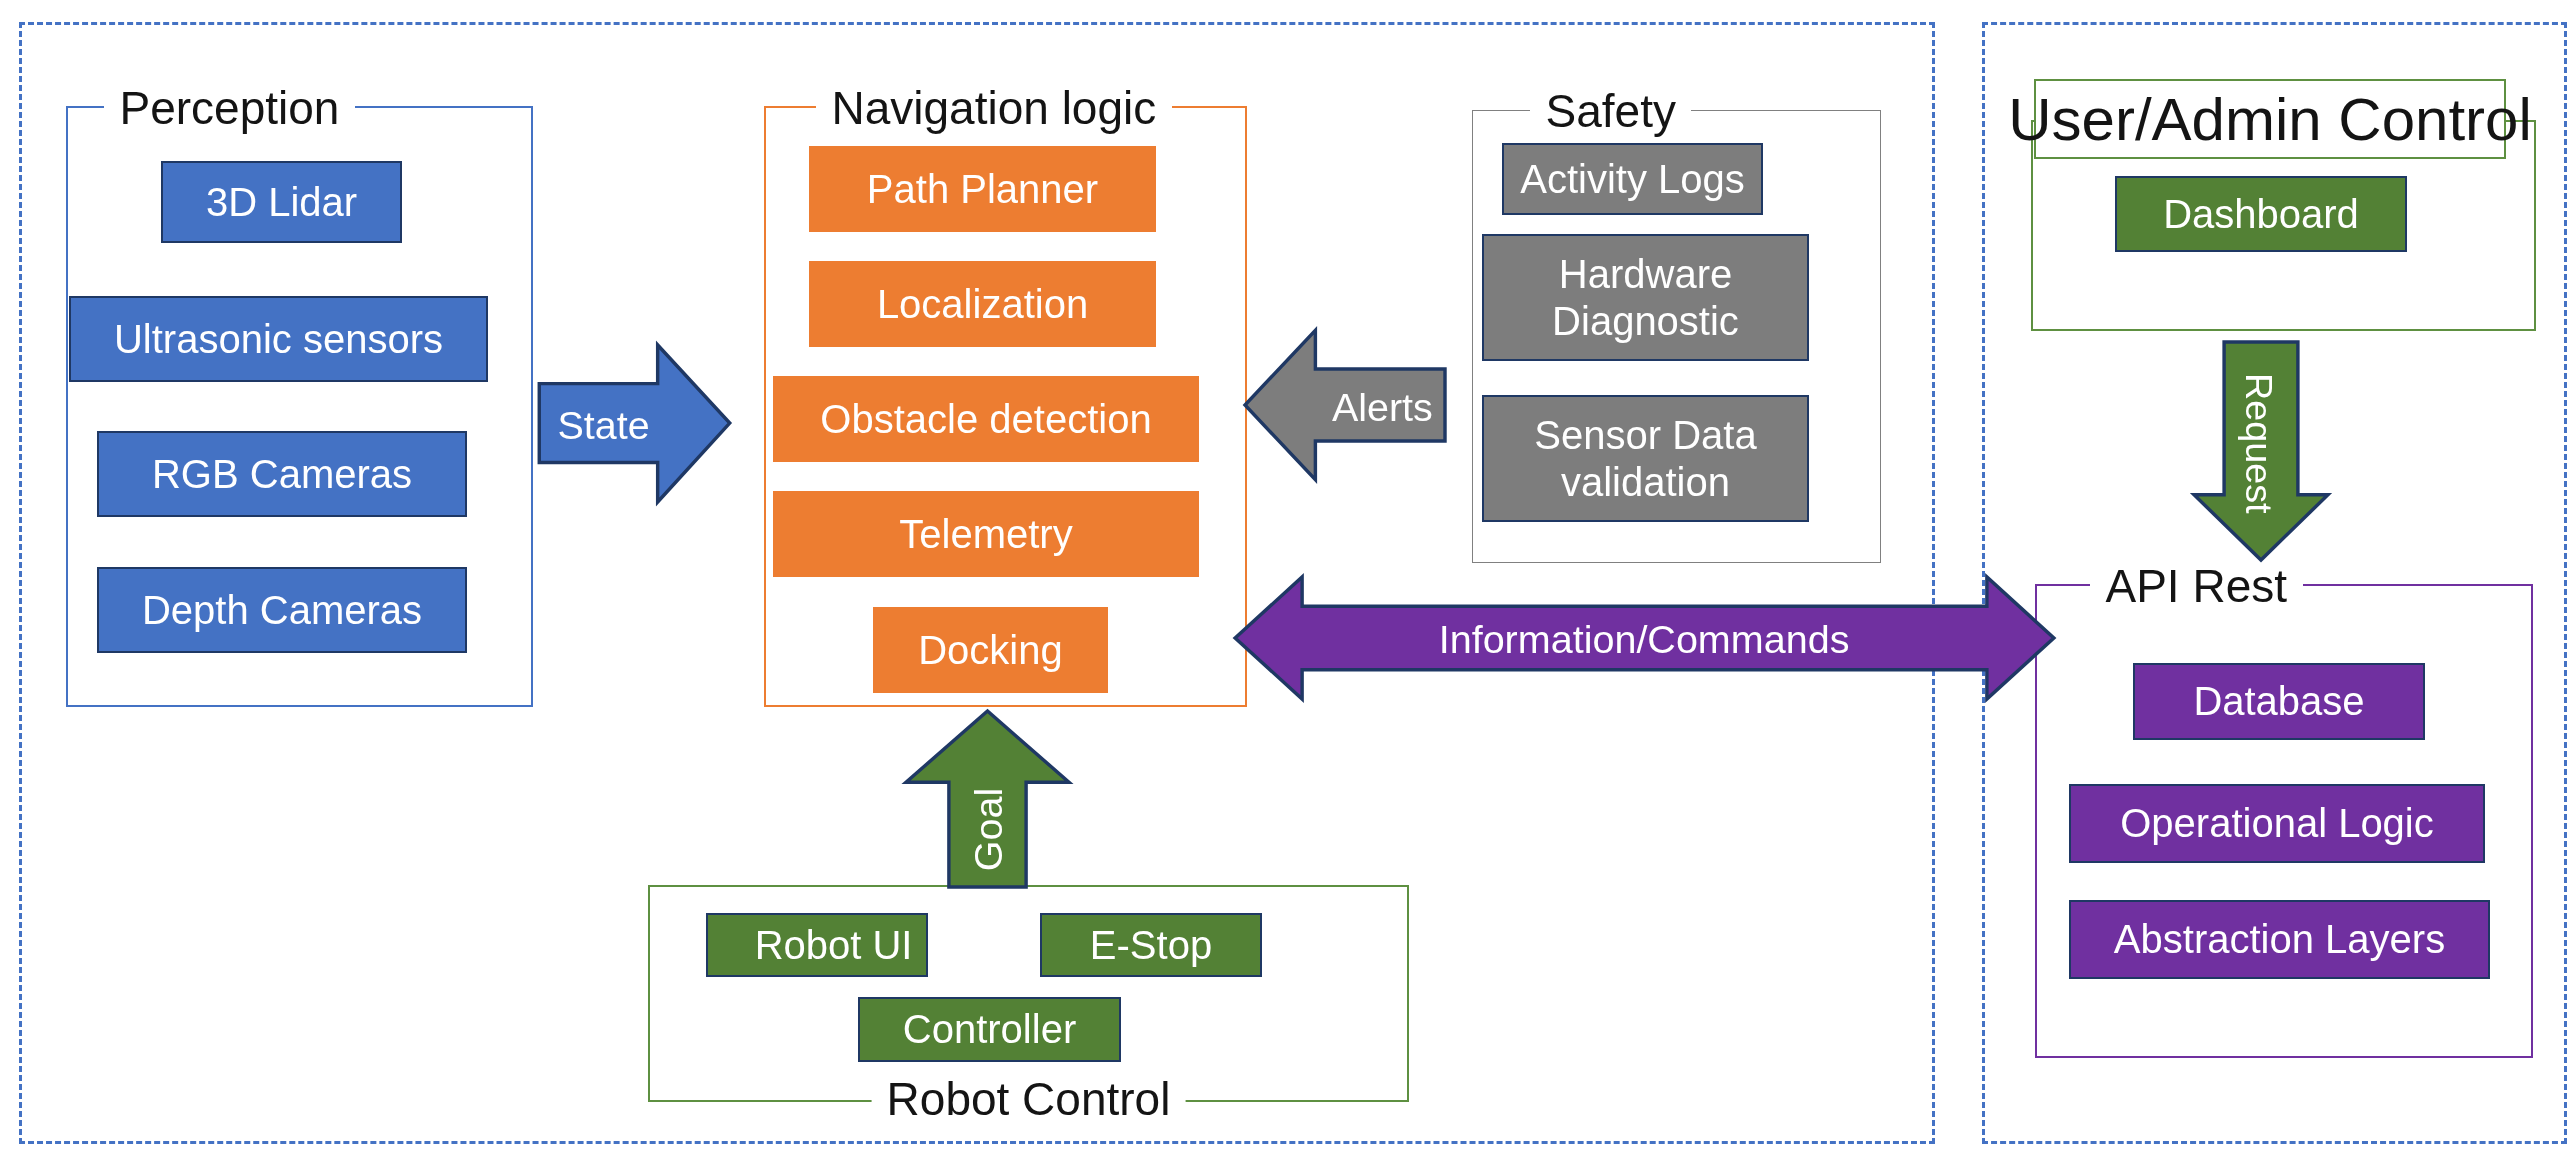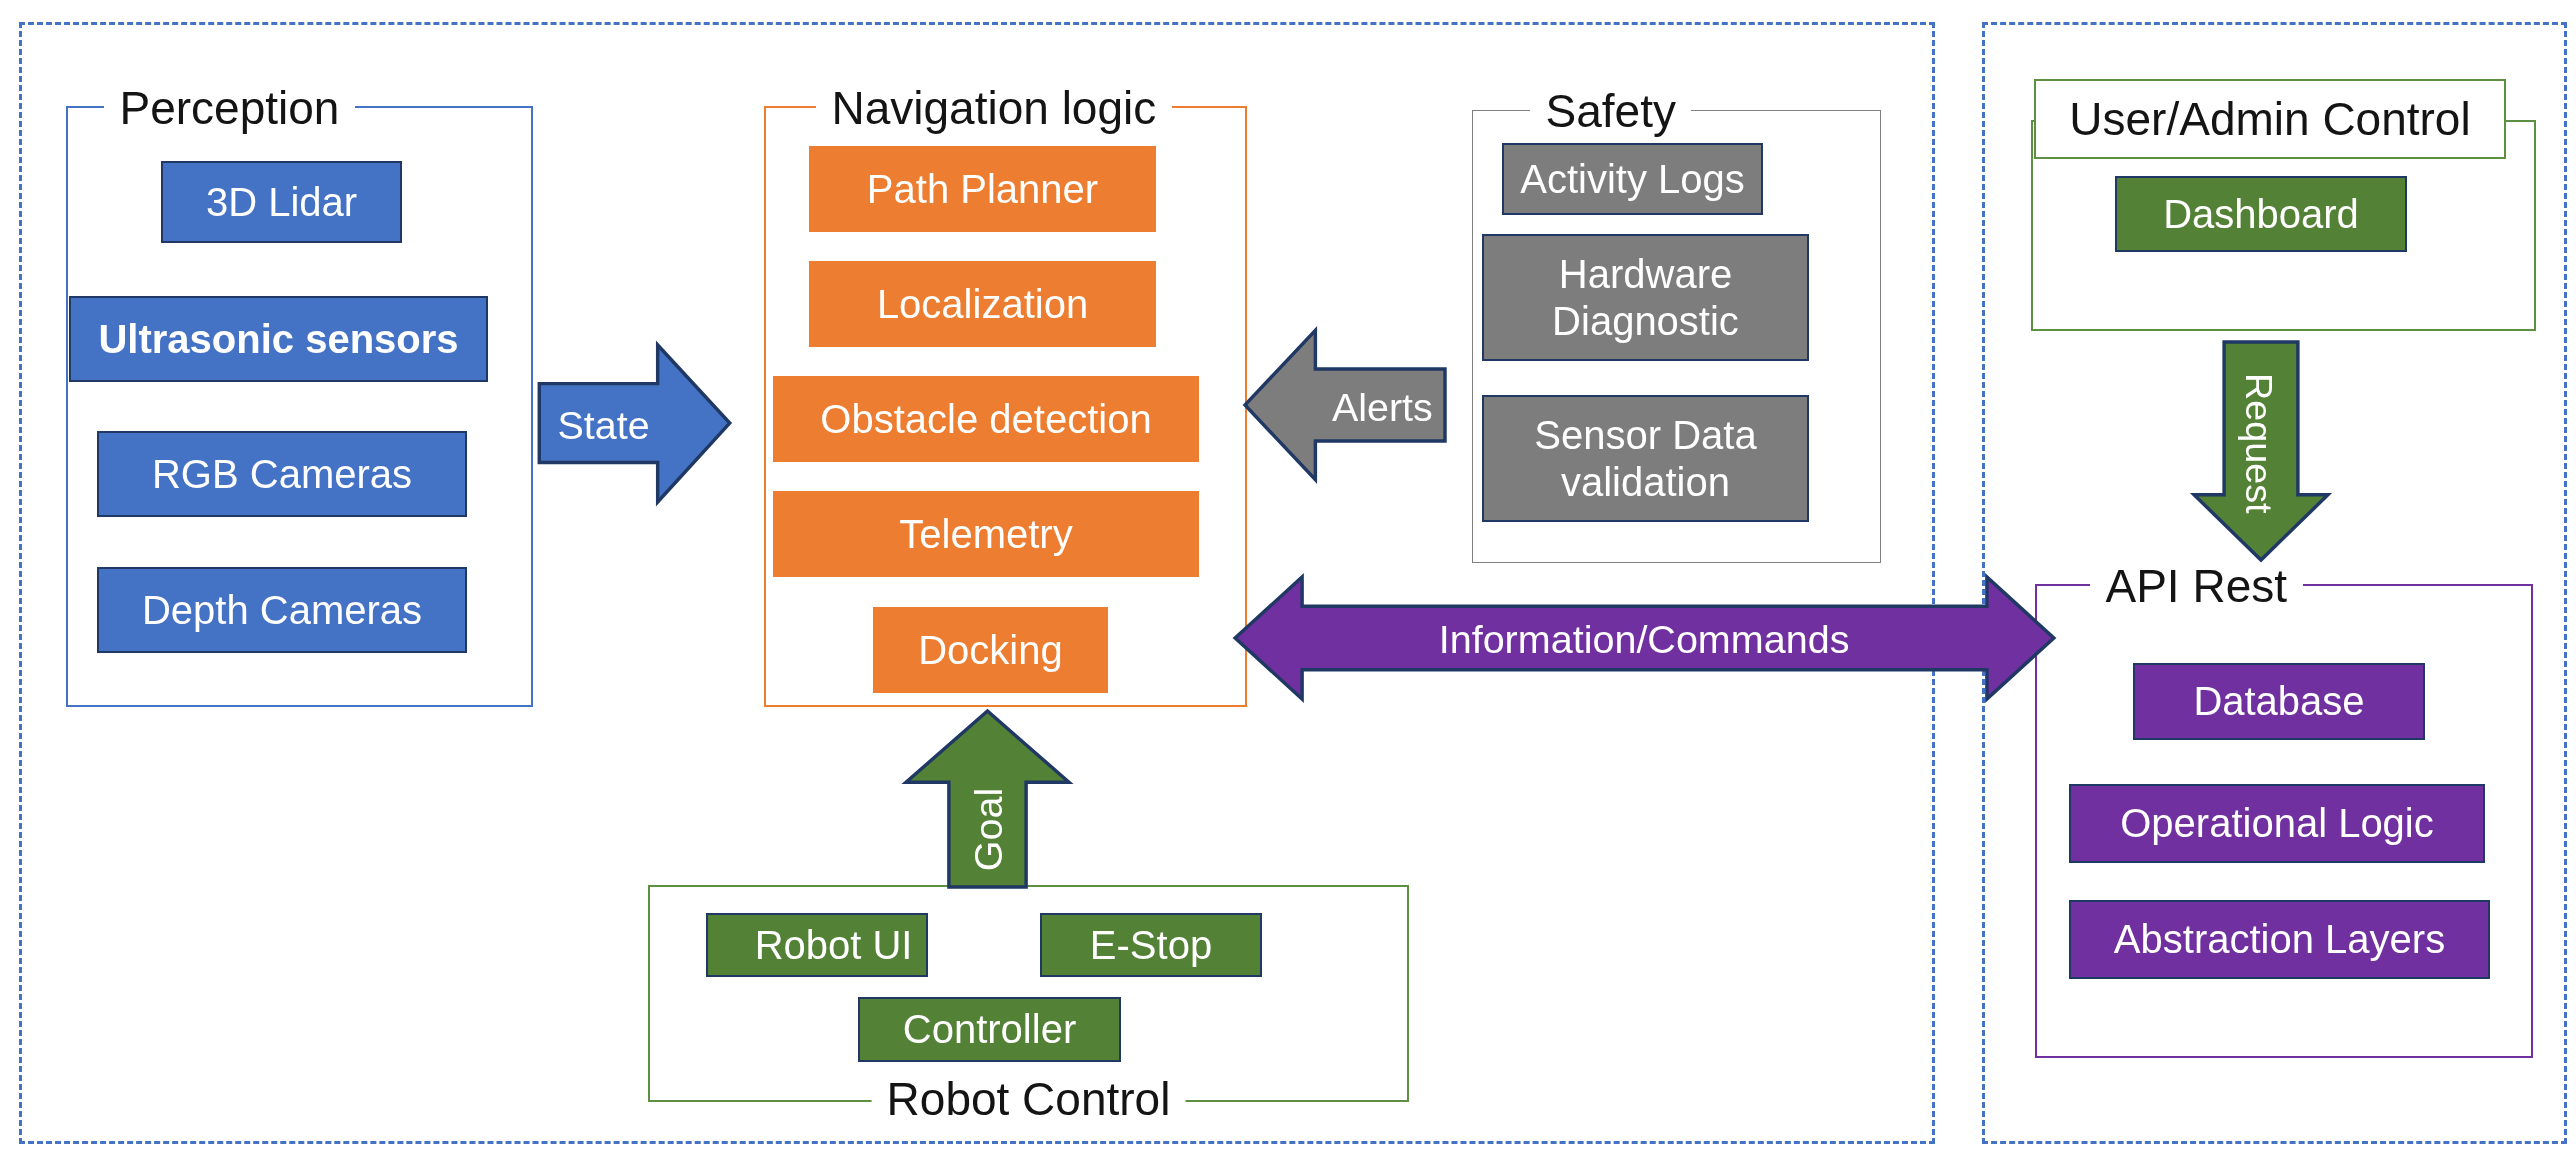--- a/index.html
+++ b/index.html
@@ -27,42 +27,42 @@
     color:#fff;font-size:40px;line-height:1.16;text-align:center;padding:1.7px 6.9px;
   }
   .bx.blue{background:#4472C4;border:2.6px solid #1F3864;}
   .bx.orange{background:#ED7D31;border:none;}
   .bx.gray{background:#7D7D7D;border:2.6px solid #1F3864;}
   .bx.green{background:#538135;border:2.6px solid #1F3864;}
   .bx.purple{background:#7030A0;border:2.6px solid #1F3864;}
   .titlebox{
     position:absolute;box-sizing:border-box;border:2.6px solid #5E9041;background:#fff;
     display:flex;align-items:center;justify-content:center;
-    font-size:46px;color:#141414;white-space:nowrap;
+    font-size:60px;color:#141414;white-space:nowrap;
   }
   svg.arrow{position:absolute;overflow:visible;}
   svg.arrow polygon{stroke:#1F3864;stroke-width:4;stroke-linejoin:miter;}
   svg.arrow text{
     font-family:"Liberation Sans",sans-serif;fill:#ffffff;
     text-anchor:middle;dominant-baseline:central;
   }
 </style>
 </head>
 <body>
 
 <div class="canvas">
 
   <div class="container" style="left:19px;top:22.3px;width:1916px;height:1122px;"></div>
   <div class="container" style="left:1982px;top:22.3px;width:585px;height:1122px;"></div>
 
   <div class="grp blue" style="left:50px;top:106px;width:467px;height:601px;">
     <div class="grp-title" style="left:36px;">Perception</div>
   </div>
   <div class="bx blue" style="left:161px;top:161px;width:241px;height:82px;">3D Lidar</div>
-  <div class="bx blue" style="left:69px;top:296px;width:419px;height:86px;font-weight:bold;">Ultrasonic sensors</div>
+  <div class="bx blue" style="left:69px;top:296px;width:419px;height:86px;">Ultrasonic sensors</div>
   <div class="bx blue" style="left:97px;top:431px;width:370px;height:86px;text-align:right;">RGB Cameras</div>
   <div class="bx blue" style="left:97px;top:567px;width:370px;height:86px;">Depth Cameras</div>
 
   <div class="grp orange" style="left:748px;top:106px;width:483px;height:601px;">
     <div class="grp-title" style="left:50px;">Navigation logic</div>
   </div>
   <div class="bx orange" style="left:809px;top:146px;width:347px;height:86px;">Path Planner</div>
   <div class="bx orange" style="left:809px;top:261px;width:347px;height:86px;">Localization</div>
   <div class="bx orange" style="left:773px;top:376px;width:426px;height:86px;">Obstacle detection</div>
   <div class="bx orange" style="left:773px;top:491px;width:426px;height:86px;">Telemetry</div>

